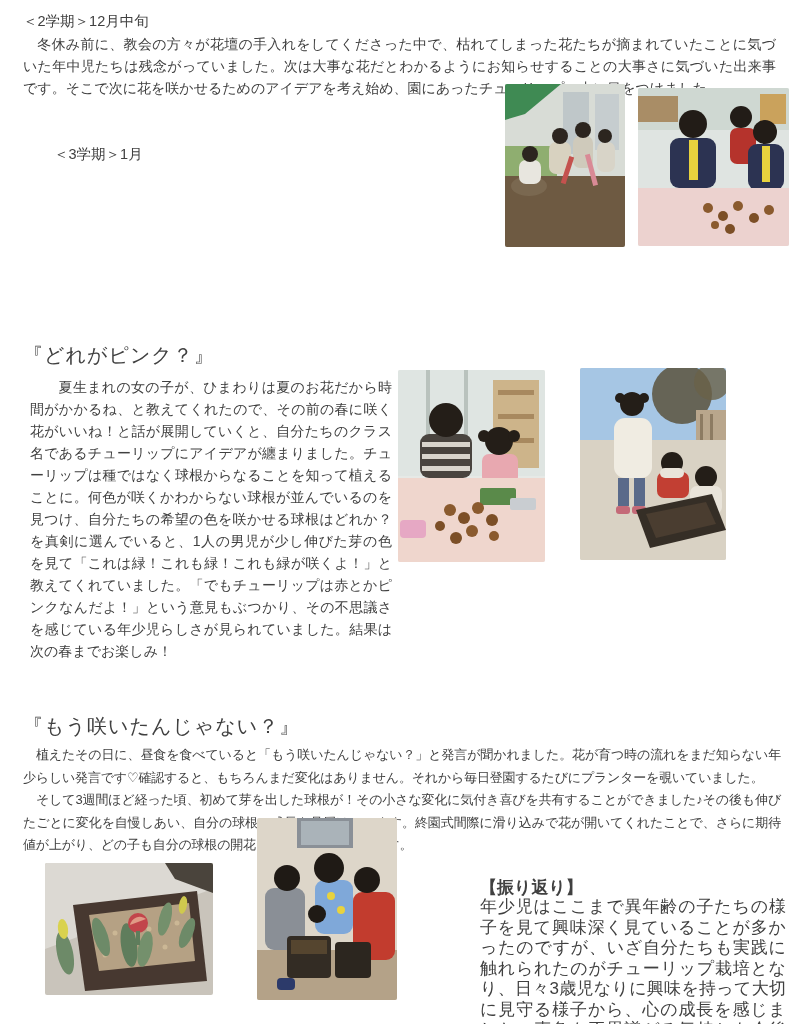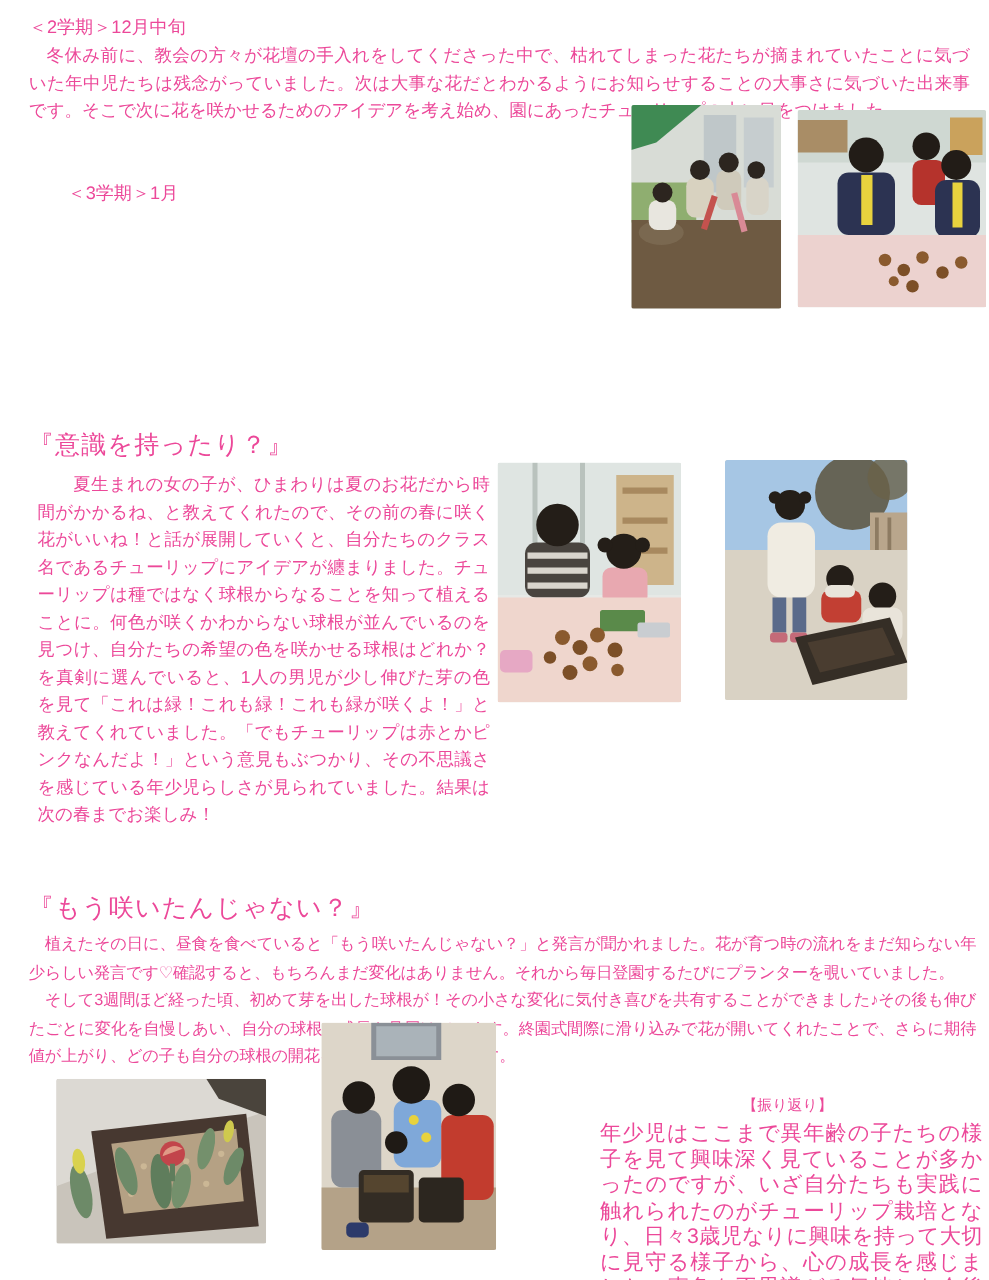--- a/index.html
+++ b/index.html
@@ -1,24 +1,24 @@
 <!DOCTYPE html>
 <html><head>
 <meta charset="utf-8">
 <style>
   html,body { margin:0; padding:0; background:#ffffff; }
   .page {
     position:relative; width:791px; height:1024px; margin:0 auto;
-    background:#ffffff; color:#ec4899; overflow:hidden;
+    background:#ffffff; color:#404040; overflow:hidden;
     font-family:"Liberation Sans","DejaVu Sans",sans-serif;
   }
   .abs { position:absolute; }
   .h-term { font-size:14.5px; font-weight:400; }
   .h-big  { font-size:20px;  font-weight:400; letter-spacing:1px; }
-  .h-ref  { font-size:12px; font-weight:400;text-align:center; }
+  .h-ref  { font-size:17px; font-weight:700; }
   .body-a { font-size:14px;   line-height:22px;   text-align:justify; }
   .body-b { font-size:13px;   line-height:22.5px; text-align:justify; letter-spacing:-0.2px; }
   .body-c { font-size:17px; line-height:20.5px; text-align:justify; }
   .photo  { display:block; border-radius:2px; overflow:hidden; }
   .photo svg { display:block; width:100%; height:100%; }
 </style>
 </head>
 <body>
 
 <div class="page">
@@ -69,21 +69,21 @@
         <circle cx="116" cy="130" r="5" fill="#7c4f27"></circle>
       <circle cx="131" cy="122" r="5" fill="#8a5a2e"></circle>
         <circle cx="92" cy="141" r="5" fill="#7c4f27"></circle>
       <circle cx="77" cy="137" r="4" fill="#8a5a2e"></circle>
     </svg>
   </div>
 
   <div class="abs h-term" style="left:23px; top:145px; width:470px;margin-left:31px;">＜3学期＞1月</div>
 
 
-  <div class="abs h-big" style="left:23px; top:342px; width:400px;">『意識を持ったり？』</div>
+  <div class="abs h-big" style="left:23px; top:342px; width:400px;">『どれがピンク？』</div>
   <div class="abs body-a" style="left:30px; top:376px; width:362px;">　　夏生まれの女の子が、ひまわりは夏のお花だから時間がかかるね、と教えてくれたので、その前の春に咲く花がいいね！と話が展開していくと、自分たちのクラス名であるチューリップにアイデアが纏まりました。チューリップは種ではなく球根からなることを知って植えることに。何色が咲くかわからない球根が並んでいるのを見つけ、自分たちの希望の色を咲かせる球根はどれか？を真剣に選んでいると、1人の男児が少し伸びた芽の色を見て「これは緑！これも緑！これも緑が咲くよ！」と教えてくれていました。「でもチューリップは赤とかピンクなんだよ！」という意見もぶつかり、その不思議さを感じている年少児らしさが見られていました。結果は次の春までお楽しみ！</div>
 
   <div class="abs photo" style="left:398px; top:370px; width:147px; height:192px;">
     <svg viewBox="0 0 147 192" preserveAspectRatio="none">
       <rect width="147" height="192" fill="#e6e9e6"></rect>
       <rect width="147" height="106" fill="#dfe5e2"></rect>
       <rect x="28" y="0" width="4" height="100" fill="#b9c2bd"></rect>
       <rect x="66" y="0" width="4" height="100" fill="#b9c2bd"></rect>
       <rect x="95" y="10" width="46" height="88" fill="#cdb48a"></rect>
       <rect x="100" y="20" width="36" height="5" fill="#a8895f"></rect>

